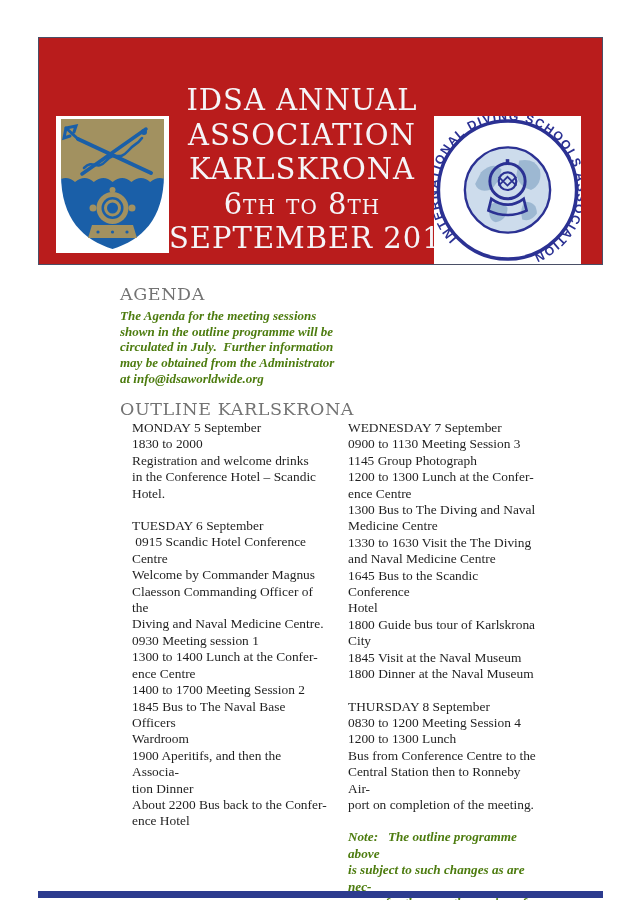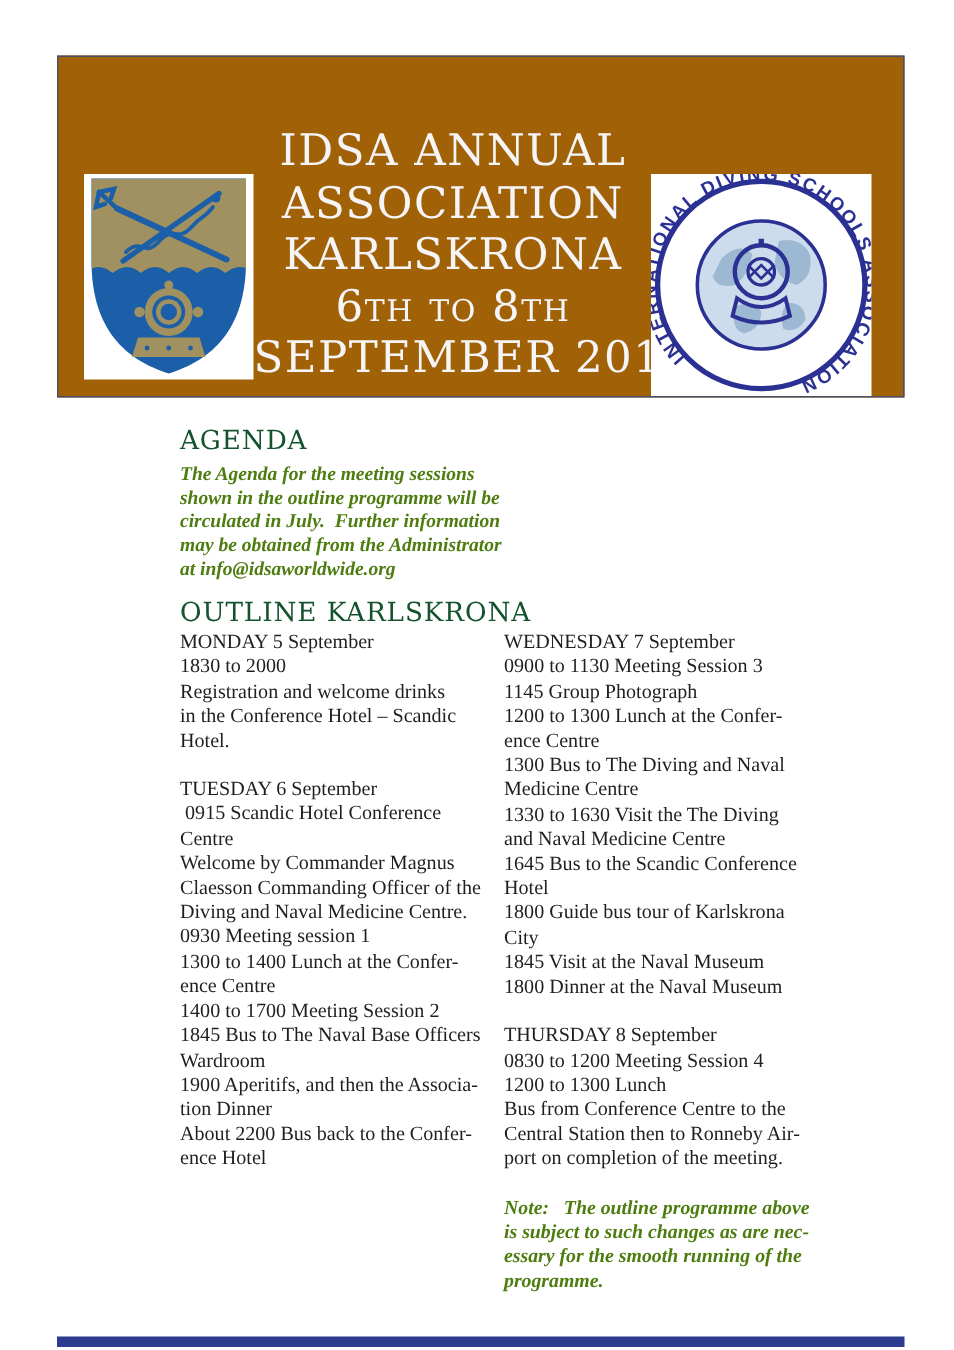--- a/index.html
+++ b/index.html
@@ -1,43 +1,43 @@
 <!DOCTYPE html>
 <html><head>
 <meta charset="utf-8">
 <style>
   html,body{margin:0;padding:0;background:#fff;}
   .page{position:relative;width:636px;height:900px;background:#ffffff;overflow:hidden;
         font-family:"Liberation Serif", serif;color:#1f1f1f;}
 
   
   .band{position:absolute;left:38px;top:37px;width:565px;height:228px;
-        background:#a16207;border:1px solid #4a4f66;box-sizing:border-box;}
+        background:#b91c1c;border:1px solid #4a4f66;box-sizing:border-box;}
   .crest-box{position:absolute;left:17px;top:78px;width:113px;height:137px;background:#ffffff;}
   .logo-box{position:absolute;left:395px;top:78px;width:147px;height:148px;background:#ffffff;}
   .crest-box svg,.logo-box svg{display:block;width:100%;height:100%;}
   .title{position:absolute;left:130px;top:45px;width:266px;text-align:center;
          font-family:"DejaVu Serif", serif;color:#f5f5f8;font-size:29px;line-height:34.5px;
          letter-spacing:1px;white-space:nowrap;}
   .title .smallcaps{font-variant:small-caps;}
 
   
   .h{position:absolute;margin:0;font-family:"DejaVu Serif", serif;font-weight:normal;
-     color:#14532d;font-size:17.5px;letter-spacing:0.6px;}
+     color:#737373;font-size:17.5px;letter-spacing:0.6px;}
   .agenda-h{left:120px;top:284px;}
   .prog-h{left:120px;top:399px;}
 
   
   .ital{font-style:italic;font-weight:600;color:#4d7c0f;}
   .para-agenda{position:absolute;left:120px;top:308px;width:240px;
                font-size:13px;line-height:15.7px;white-space:pre-wrap;}
   .col{position:absolute;top:420px;font-size:13.4px;line-height:16.4px;}
   .col-left{left:120px;width:208px;}
   .col-right{left:336px;width:205px;}
-  .block{white-space:pre-wrap;margin:0 0 16px 0;}
+  .block{white-space:pre-wrap;margin:0 0 16px 12px;}
   .note{font-size:13.2px;}
 
   
   .footer-bar{position:absolute;left:38px;top:891px;width:565px;height:7px;background:#2c3b8e;}
 </style>
 </head>
 <body>
 
 <div class="page">
 

